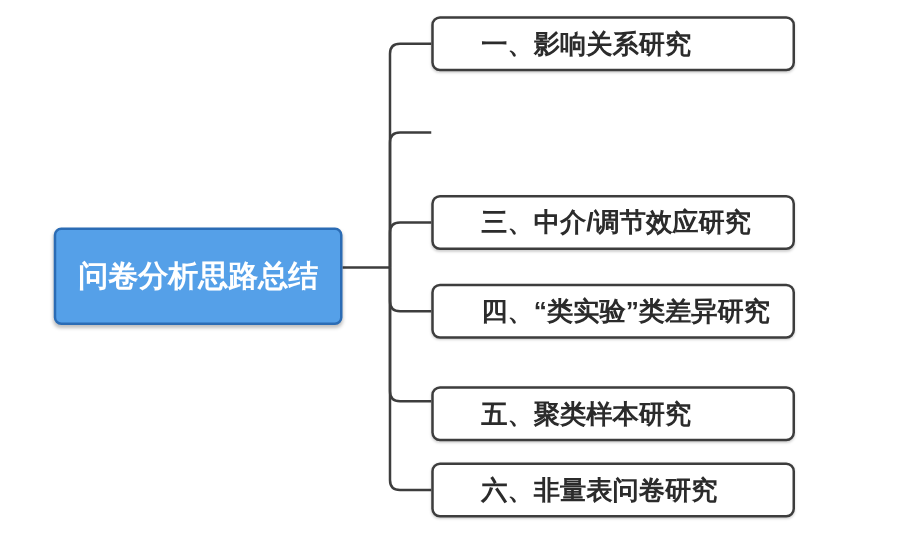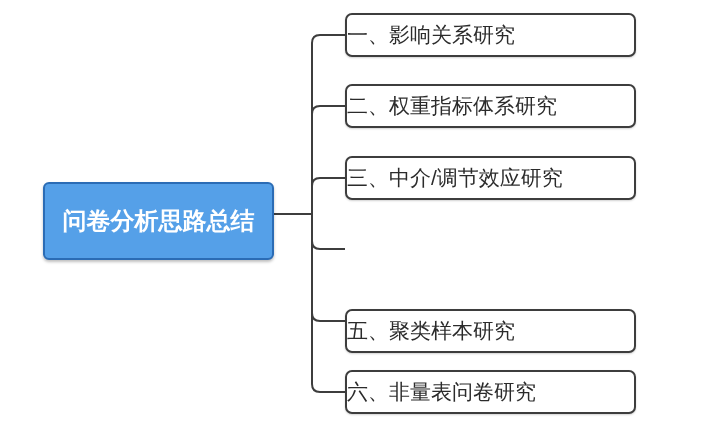--- a/index.html
+++ b/index.html
@@ -55,22 +55,24 @@
     background: var(--branch-fill, #FFFFFF);
     border: 2px solid var(--branch-border, #3D3D3D);
     border-radius: 7px;
     display: flex;
     align-items: center;
     box-shadow: 0 1px 2px rgba(0,0,0,0.18);
   }
   .branch-node span {
     color: var(--branch-text, #2B2B2B);
     font-size: 21px;
-    font-weight: normal;
+    font-weight: bold;
+    padding-left: 14px;
     white-space: nowrap;
+    margin-left: 24px;
   }
   .b0 { top: 13px; }
   .b1 { top: 84px; }
   .b2 { top: 156px; }
   .b3 { top: 227px; }
   .b4 { top: 309px; }
   .b5 { top: 370px; }
 </style>
 </head>
 <body>
@@ -87,25 +89,25 @@
     <path d="M312,214 V384 Q312,392 320,392 H345"></path>
   </svg>
 
   <div class="root-node">
     <span>问卷分析思路总结</span>
   </div>
 
   <div class="branch-node b0">
     <span>一、影响关系研究</span>
   </div>
-  <div class="branch-node b1">
-    <span>二、权重指标体系研究</span>
-  </div>
   <div class="branch-node b2">
     <span>三、中介/调节效应研究</span>
+  </div>
+  <div class="branch-node b3">
+    <span>四、“类实验”类差异研究</span>
   </div>
   <div class="branch-node b4">
     <span>五、聚类样本研究</span>
   </div>
   <div class="branch-node b5">
     <span>六、非量表问卷研究</span>
   </div>
 
 </div>
 

